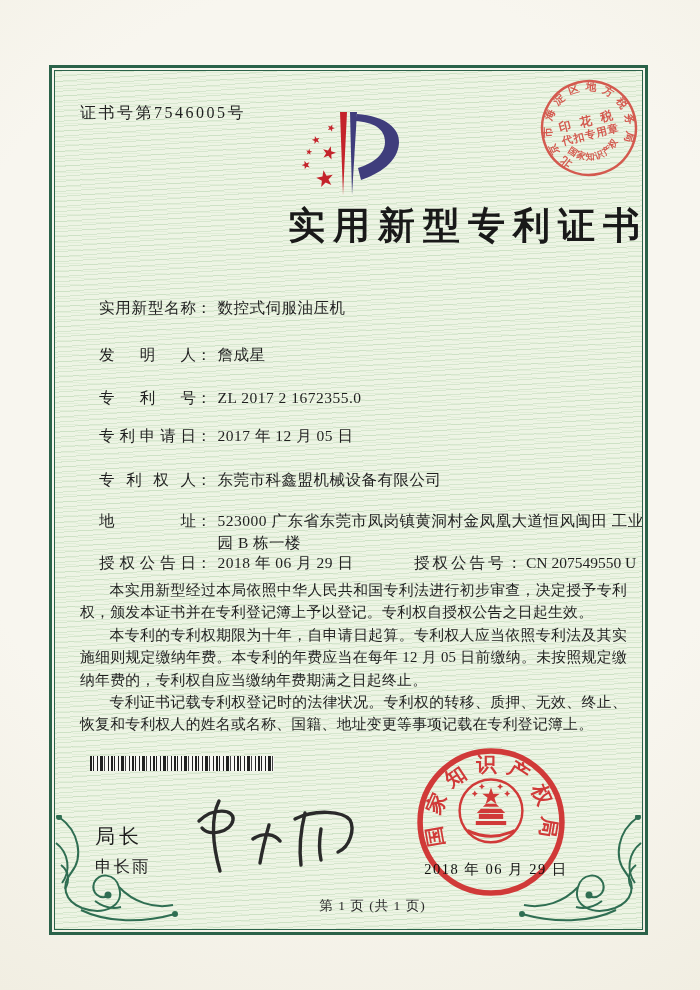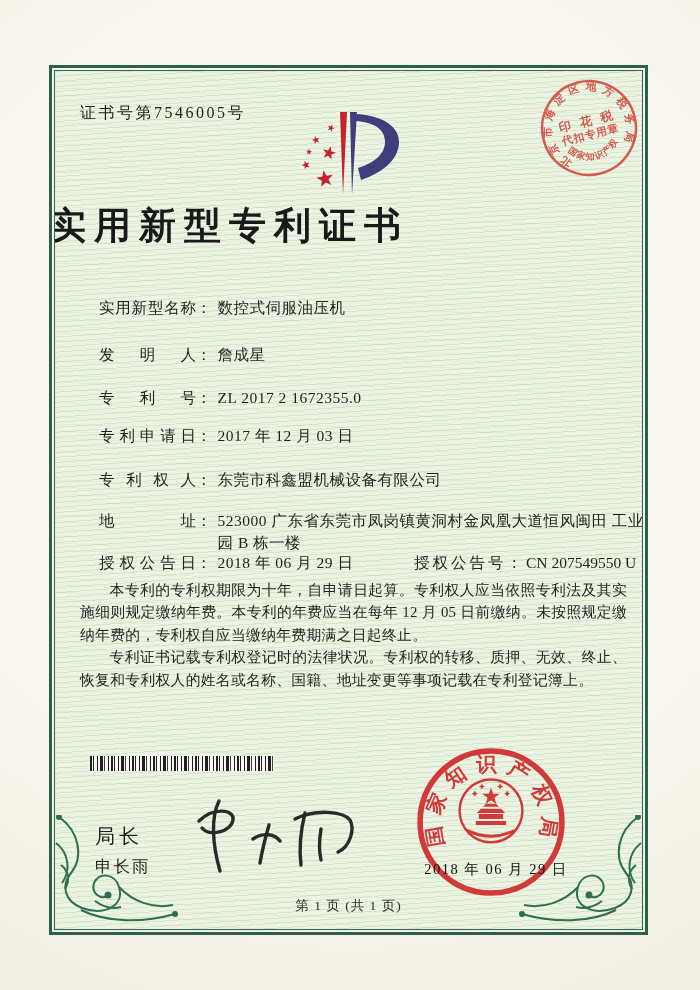--- a/index.html
+++ b/index.html
@@ -22,21 +22,21 @@
     background-image:
       repeating-linear-gradient(176deg, rgba(120,175,115,.20) 0 1px, rgba(255,255,255,0) 1px 5px),
       repeating-linear-gradient(2deg, rgba(140,190,130,.12) 0 1px, rgba(255,255,255,0) 1px 7px);
     overflow:hidden;
     text-decoration:underline;
   }
   .content{position:absolute;left:-6px;top:-6px;width:599px;height:870px;}
 
   .cert-number{position:absolute;left:31px;top:38px;font-size:16px;letter-spacing:2.5px;}
   .logo{position:absolute;left:236px;top:44px;width:130px;height:90px;}
-  .title{position:absolute;left:0;top:136px;width:100%;text-align:left;
+  .title{position:absolute;left:0;top:136px;width:100%;text-align:right;
     font-size:37px;font-weight:600;letter-spacing:8px;color:#191919;}
 
   .field-row{position:absolute;left:31px;width:552px;font-size:15.5px;line-height:21px;margin-left:19px;}
   .flabel{display:inline-block;width:97px;text-align:justify;text-align-last:justify;vertical-align:top;}
   .fcolon{display:inline-block;vertical-align:top;}
   .fvalue{display:inline-block;vertical-align:top;padding-left:6px;letter-spacing:.5px;}
   .fvalue.wrap{width:430px;line-height:22px;}
   .field-inline{position:absolute;top:0;white-space:nowrap;}
 
   .body-text{position:absolute;left:31px;top:514px;width:547px;
@@ -52,21 +52,21 @@
   .sig-title{position:absolute;left:46px;top:758px;font-size:20px;letter-spacing:4px;}
   .sig-name{position:absolute;left:46px;top:791px;font-size:16.5px;letter-spacing:2px;}
   .signature{position:absolute;left:138px;top:722px;width:190px;height:96px;}
 
   .seal{position:absolute;left:366px;top:681px;width:152px;height:152px;opacity:.92;}
   .seal-date{position:absolute;left:372px;top:795px;width:150px;text-align:center;
     font-size:14.5px;letter-spacing:1.5px;color:#101010;}
   .tax-stamp{position:absolute;left:489px;top:12px;width:102px;height:102px;opacity:.9;}
 
   .footer{position:absolute;left:0;top:832px;width:100%;text-align:center;
-    font-size:13.5px;letter-spacing:1px;color:#2a2a2a;}
+    font-size:13.5px;letter-spacing:1px;color:#2a2a2a;padding-left:24px;}
 
   .ornament{position:absolute;bottom:2px;width:150px;height:118px;}
   .ornament.left{left:2px;}
   .ornament.right{right:2px;transform:scaleX(-1);}
 </style>
 </head>
 <body>
 
 <div class="page">
   <div class="frame-outer">
@@ -99,36 +99,37 @@
         <div class="field-row" style="top:232px">
           <span class="flabel">实用新型名称</span><span class="fcolon">：</span><span class="fvalue">数控式伺服油压机</span>
         </div>
         <div class="field-row" style="top:279px">
           <span class="flabel">发明人</span><span class="fcolon">：</span><span class="fvalue">詹成星</span>
         </div>
         <div class="field-row" style="top:322px">
           <span class="flabel">专利号</span><span class="fcolon">：</span><span class="fvalue">ZL 2017 2 1672355.0</span>
         </div>
         <div class="field-row" style="top:360px">
-          <span class="flabel">专利申请日</span><span class="fcolon">：</span><span class="fvalue">2017 年 12 月 03 日</span>
+          <span class="flabel">专利申请日</span><span class="fcolon">：</span><span class="fvalue">2017 年 12 月 05 日</span>
         </div>
         <div class="field-row" style="top:404px">
           <span class="flabel">专利权人</span><span class="fcolon">：</span><span class="fvalue">东莞市科鑫盟机械设备有限公司</span>
         </div>
         <div class="field-row" style="top:445px">
           <span class="flabel">地址</span><span class="fcolon">：</span><span class="fvalue wrap">523000 广东省东莞市凤岗镇黄洞村金凤凰大道恒风闽田 工业园 B 栋一楼</span>
         </div>
         <div class="field-row" style="top:487px">
           <span class="flabel">授权公告日</span><span class="fcolon">：</span><span class="fvalue">2018 年 06 月 29 日</span>
           <span class="field-inline" style="left:315px">
             <span style="letter-spacing:3px">授权公告号</span><span>：</span><span style="padding-left:4px">CN 207549550 U</span>
           </span>
         </div>
 
         <div class="body-text">
+          <p>本实用新型经过本局依照中华人民共和国专利法进行初步审查，决定授予专利权，颁发本证书并在专利登记簿上予以登记。专利权自授权公告之日起生效。</p>
           <p>本专利的专利权期限为十年，自申请日起算。专利权人应当依照专利法及其实施细则规定缴纳年费。本专利的年费应当在每年 12 月 05 日前缴纳。未按照规定缴纳年费的，专利权自应当缴纳年费期满之日起终止。</p>
           <p>专利证书记载专利权登记时的法律状况。专利权的转移、质押、无效、终止、恢复和专利权人的姓名或名称、国籍、地址变更等事项记载在专利登记簿上。</p>
         </div>
 
         <div class="barcode"></div>
 
         <div class="sig-title">局长</div>
         <div class="sig-name">申长雨</div>
 
         <svg class="signature" viewBox="0 0 190 96">

